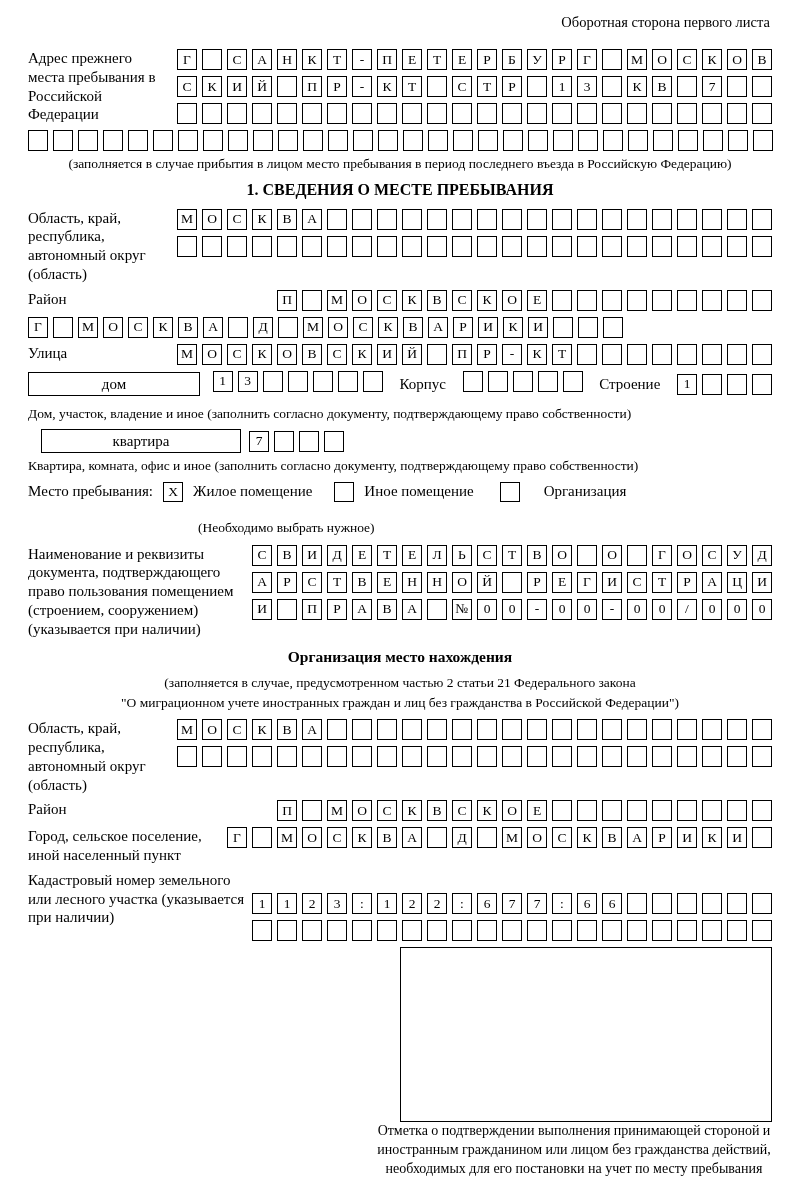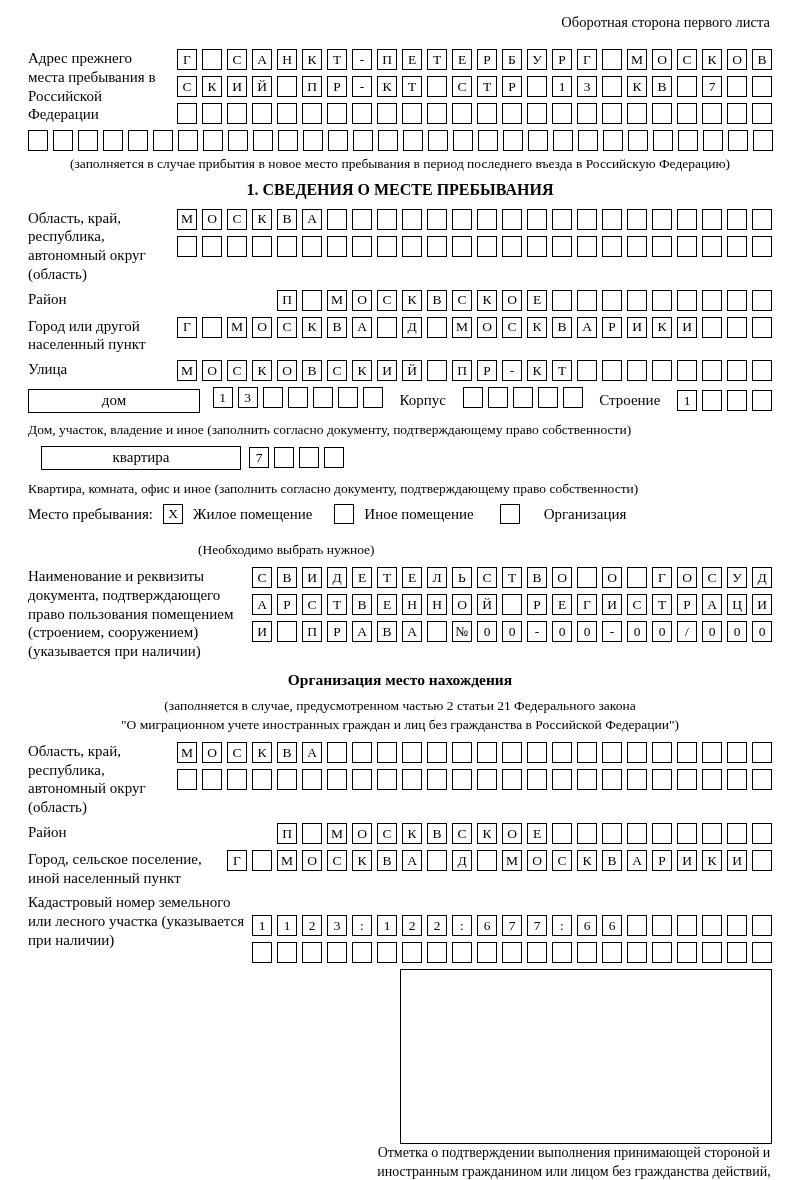--- a/index.html
+++ b/index.html
@@ -24,21 +24,21 @@
   .caption{font-size:13.5px;text-align:center;margin:2px 0 8px 0;line-height:1.3;}
   .caption.left{text-align:left;margin:3px 0 7px 0;}
   .sectitle{font-size:16px;font-weight:bold;text-align:center;margin:4px 0 10px 0;}
   .subtitle{font-size:15.5px;font-weight:bold;text-align:center;margin:10px 0 8px 0;}
   .houserow{display:flex;align-items:center;justify-content:space-between;margin-bottom:7px;}
   .widebox{
     box-sizing:border-box;border:1.5px solid #000;height:24px;
     display:flex;align-items:center;justify-content:center;font-size:15px;background:#fff;
   }
   .inlinelabel{font-size:15px;white-space:nowrap;padding:0 4px;}
-  .aptrow{display:flex;align-items:center;margin-bottom:10px;padding-left:13px;}
+  .aptrow{display:flex;align-items:center;margin-bottom:4px;padding-left:13px;}
   .stayrow{display:flex;align-items:center;font-size:15px;margin-bottom:18px;}
   .cb{
     width:20px;height:20px;box-sizing:border-box;border:1.5px solid #000;
     display:flex;align-items:center;justify-content:center;font-size:13.5px;margin:0 10px;
     background:#fff;flex:0 0 auto;
   }
   .staycap{font-size:13.5px;margin:0 0 9px 170px;}
   .markbox{
     width:372px;height:175px;box-sizing:border-box;border:1.6px solid #000;
     margin-left:auto;margin-top:4px;background:#fff;
@@ -162,21 +162,21 @@
     <span class="cell"></span>
     <span class="cell"></span>
     <span class="cell"></span>
     <span class="cell"></span>
     <span class="cell"></span>
     <span class="cell"></span>
     <span class="cell"></span>
     <span class="cell"></span>
     <span class="cell"></span>
   </div>
-<div class="caption">(заполняется в случае прибытия в новое место пребывания в период последнего въезда в Российскую Федерацию)</div>
+<div class="caption">(заполняется в случае прибытия в лицом место пребывания в период последнего въезда в Российскую Федерацию)</div>
 
 <div class="sectitle">1. СВЕДЕНИЯ О МЕСТЕ ПРЕБЫВАНИЯ</div>
 
 <div class="field">
   <div class="flabel">Область, край, республика, автономный округ (область)</div>
   <div class="cellblock">
     <div class="cellrow">
         <span class="cell">М</span>
         <span class="cell">О</span>
         <span class="cell">С</span>
@@ -253,21 +253,20 @@
         <span class="cell"></span>
         <span class="cell"></span>
         <span class="cell"></span>
         <span class="cell"></span>
         <span class="cell"></span>
       </div>
   </div>
 </div>
 
 <div class="field">
-  <div class="flabel">Город или другой населенный пункт</div>
   <div class="cellblock">
     <div class="cellrow">
         <span class="cell">Г</span>
         <span class="cell"></span>
         <span class="cell">М</span>
         <span class="cell">О</span>
         <span class="cell">С</span>
         <span class="cell">К</span>
         <span class="cell">В</span>
         <span class="cell">А</span>

